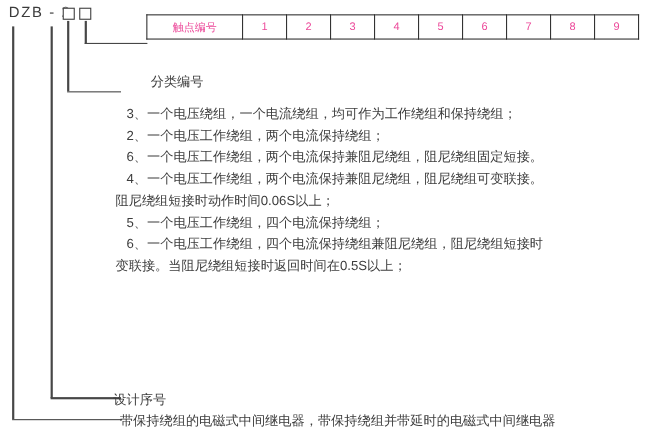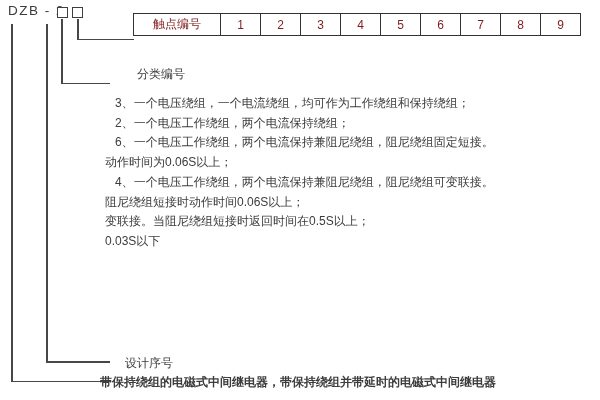--- a/index.html
+++ b/index.html
@@ -12,21 +12,21 @@
     color:#3b3b3b;white-space:nowrap;
   }
   .sq{position:absolute;width:9px;height:9px;border:1.5px solid #3f3f3f;top:7px;background:#fff;}
   .sq1{left:57px}
   .sq2{left:72px}
   .vline,.hline{position:absolute;background:#474747;}
   .vline{width:1.5px;}
   .hline{height:1.5px;}
   table.contacts{
     position:absolute;left:133px;top:13px;border-collapse:collapse;
-    font-size:12px;color:#7f1d1d;table-layout:fixed;border-radius:22px;
+    font-size:10px;color:#ec4899;table-layout:fixed;border-radius:22px;
   }
   table.contacts td{
     border:1.5px solid #333;text-align:center;vertical-align:middle;
     height:21px;padding:0;background:#fff;
   }
   table.contacts td.hd{width:86px;}
   table.contacts td.val{width:39px;}
   .label{position:absolute;font-size:12px;color:#3c3c3c;white-space:nowrap;}
   .list{
     position:absolute;left:105px;top:94px;font-size:12px;line-height:19.7px;
@@ -68,24 +68,24 @@
     </tr>
   </tbody>
     </table>
 
   <div class="label" style="left:117px;top:66px;margin-left:20px;">分类编号</div>
 
   <div class="list">
     <div class="num">3、一个电压绕组，一个电流绕组，均可作为工作绕组和保持绕组；</div>
     <div class="num">2、一个电压工作绕组，两个电流保持绕组；</div>
     <div class="num">6、一个电压工作绕组，两个电流保持兼阻尼绕组，阻尼绕组固定短接。</div>
-    <div class="cont">动作时间为0.06S以上；</div>
     <div class="num">4、一个电压工作绕组，两个电流保持兼阻尼绕组，阻尼绕组可变联接。</div>
     <div class="cont">阻尼绕组短接时动作时间0.06S以上；</div>
+    <div class="num">5、一个电压工作绕组，四个电流保持绕组；</div>
+    <div class="num">6、一个电压工作绕组，四个电流保持绕组兼阻尼绕组，阻尼绕组短接时</div>
     <div class="cont">变联接。当阻尼绕组短接时返回时间在0.5S以上；</div>
-    <div class="cont">0.03S以下</div>
   </div>
 
-  <div class="label" style="left:125px;top:355px;font-family:Liberation Mono, monospace;">设计序号</div>
+  <div class="label" style="left:103px;top:355px;font-family:Liberation Mono, monospace;">设计序号</div>
 
-  <div class="label" style="left:100px;top:374px;font-weight:bold;">带保持绕组的电磁式中间继电器，带保持绕组并带延时的电磁式中间继电器</div>
+  <div class="label" style="left:109px;top:374px;">带保持绕组的电磁式中间继电器，带保持绕组并带延时的电磁式中间继电器</div>
 
 </div>
 
 </body></html>

